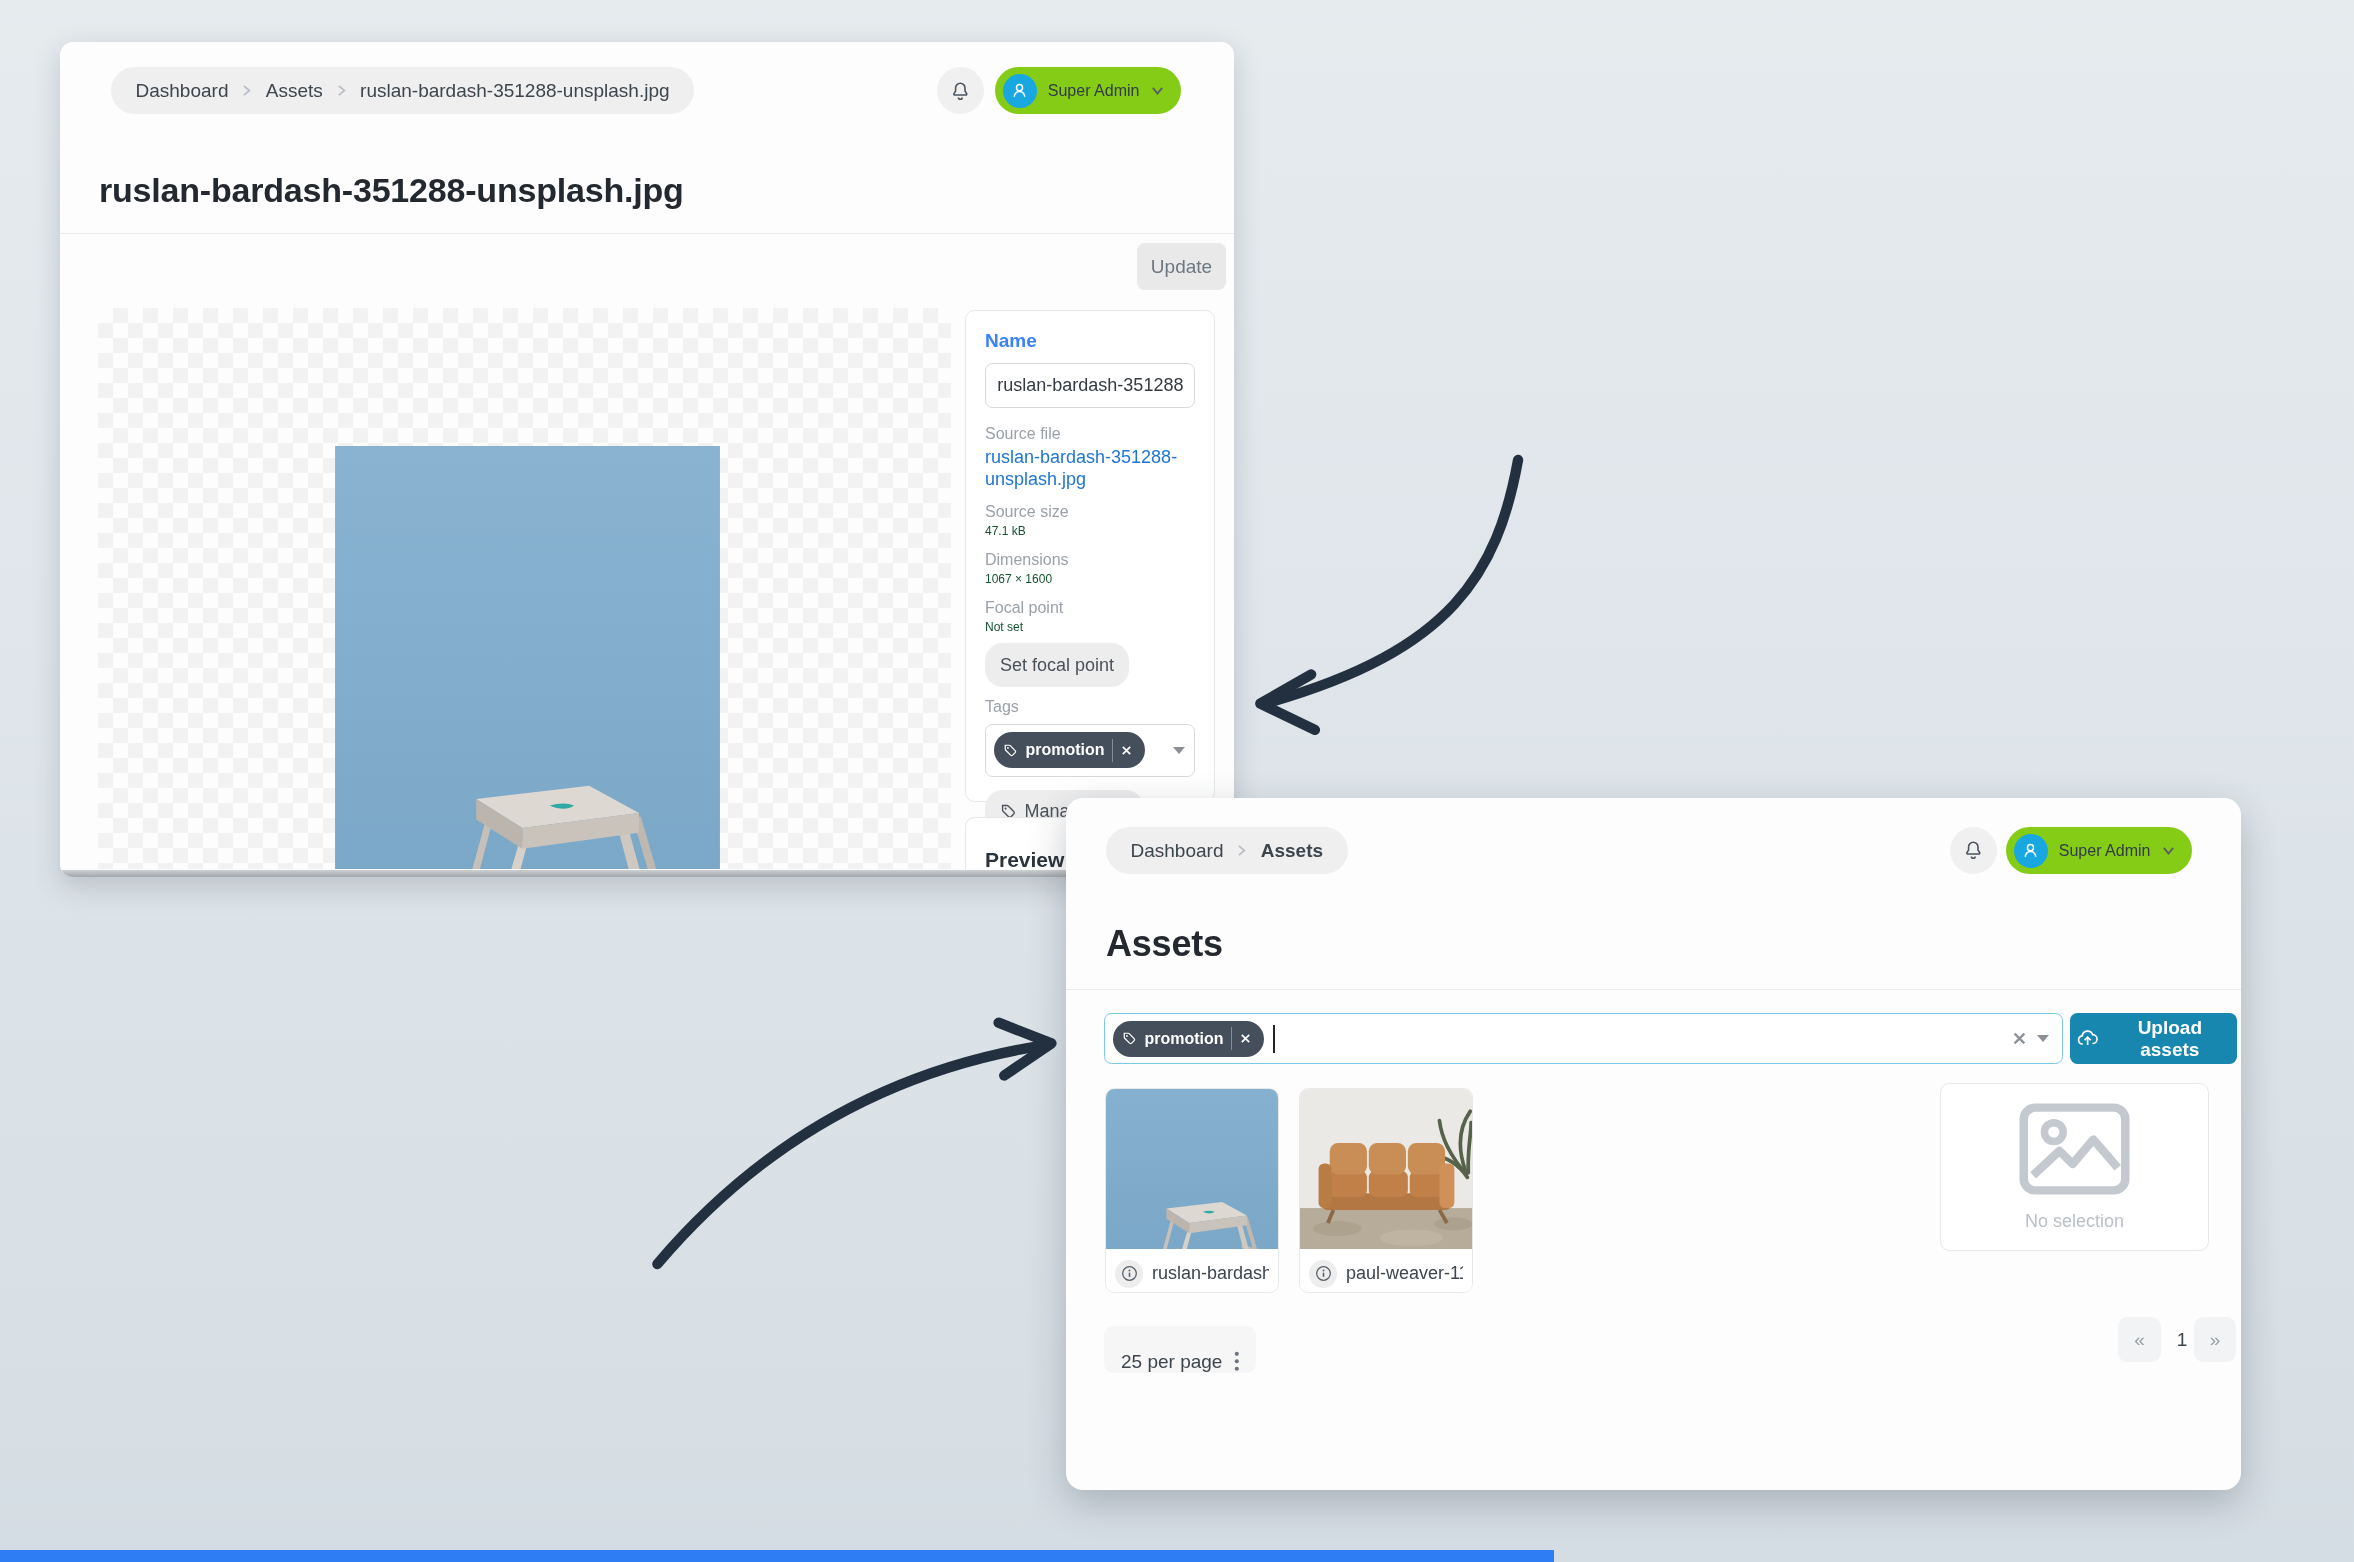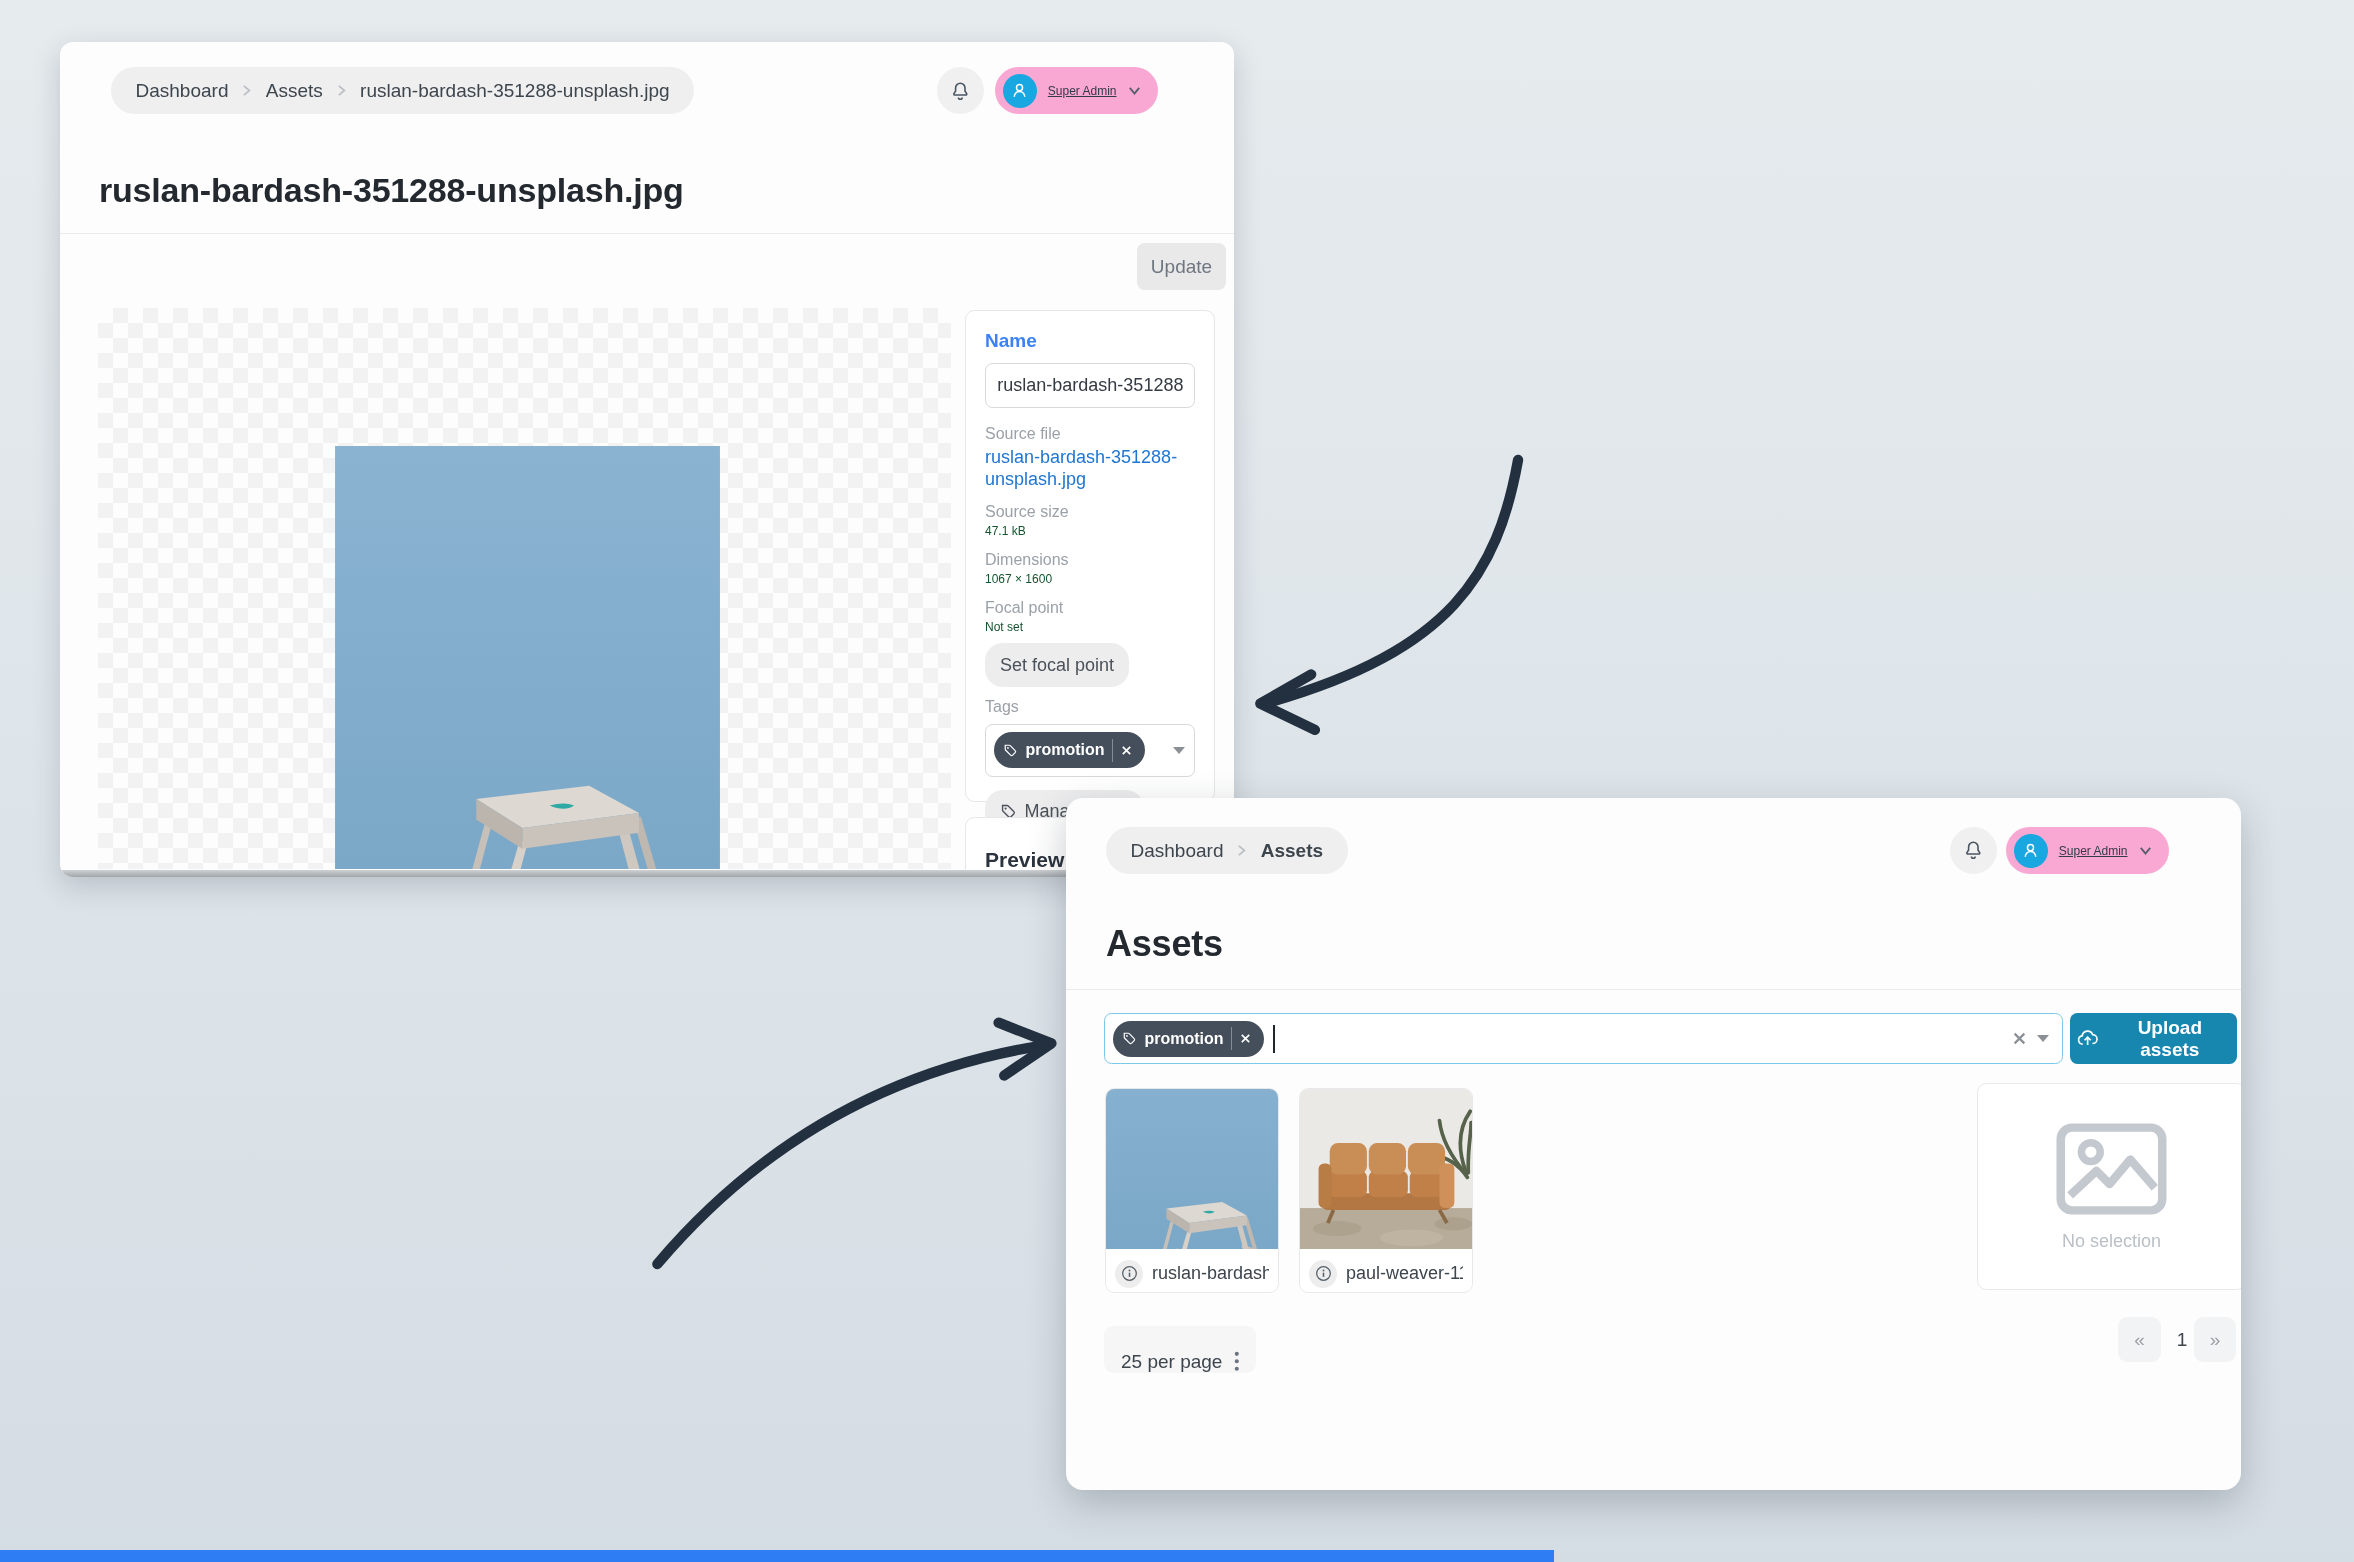--- a/index.html
+++ b/index.html
@@ -10,22 +10,22 @@
   .win{background:#fdfdfd; overflow:hidden;}
   .win1{left:60px; top:42px; width:1174px; height:835px; border-radius:13px;
         box-shadow:0 9.4px 28px rgba(25,35,48,.18); z-index:1;}
   .win2{left:1066px; top:798px; width:1175px; height:692px; border-radius:17px;
         box-shadow:0 13px 38px rgba(25,35,48,.24); z-index:2;}
   .crumbpill{display:inline-flex; align-items:center; gap:13px; background:#efeff0;
         border-radius:24.5px; height:47px; padding:0 24.5px; font-size:19px; color:#3d454d;}
   .crumb{white-space:nowrap;}
   .circlebtn{width:47px; height:47px; border-radius:50%; background:#f0f0f1;
         display:flex; align-items:center; justify-content:center;}
-  .userpill{display:inline-flex; align-items:center; gap:11.3px; background:#f9a8d4;
-        border-radius:24.5px; height:47px; padding:0 17px 0 7.5px; font-size:12px; color:#333b44;text-decoration:underline;}
+  .userpill{display:inline-flex; align-items:center; gap:11.3px; background:#84cc16;
+        border-radius:24.5px; height:47px; padding:0 17px 0 7.5px; font-size:16px; color:#333b44;}
   .avatar{width:34px; height:34px; border-radius:50%; background:var(--avatar-bg,#18a7e0);
         display:flex; align-items:center; justify-content:center;}
   .pagetitle{font-size:34px; font-weight:700; color:#23292f; letter-spacing:-0.2px;}
   .divider{height:0.9px; background:#e9eaeb; left:0; right:0;}
   .graybtn{background:#e9e9ea; border:none; border-radius:7.5px; color:#6e7680;
         font-size:19px; font-family:inherit;}
   .checker{background-color:#fdfdfd;
     background-image:
       linear-gradient(45deg,#f2f2f2 25%,transparent 25%,transparent 75%,#f2f2f2 75%),
       linear-gradient(45deg,#f2f2f2 25%,transparent 25%,transparent 75%,#f2f2f2 75%);
@@ -305,21 +305,21 @@
           <svg width="17" height="17" viewBox="0 0 20 20">
               <circle cx="10" cy="10" r="8" fill="none" stroke="#566068" stroke-width="1.5"></circle>
               <circle cx="10" cy="6.4" r="1.1" fill="#566068"></circle>
               <path d="M10 9 V14" stroke="#566068" stroke-width="1.8"></path>
             </svg>
         </span>
         <span class="fname">paul-weaver-1120</span>
       </div>
     </div>
 
-    <div class="abs noselcard" style="left:911px; top:285px; width:269px; height:207px;">
+    <div class="abs noselcard" style="left:874px; top:285px; width:269px; height:168px;">
       <svg width="113" height="94" viewBox="0 0 120 100">
         <rect x="6" y="6" width="108" height="88" rx="12" fill="none" stroke="#c3c9cf" stroke-width="9"></rect>
         <circle cx="38" cy="32" r="10" fill="none" stroke="#c3c9cf" stroke-width="8"></circle>
         <path d="M16 78 L44 52 L58 66 L80 40 L106 70" fill="none" stroke="#c3c9cf" stroke-width="9" stroke-linejoin="round"></path>
       </svg>
       <div class="nosel-label">No selection</div>
     </div>
 
     <div class="abs perpage" style="left:38px; top:528px;align-items:flex-end;">
       <span>25 per page</span>

